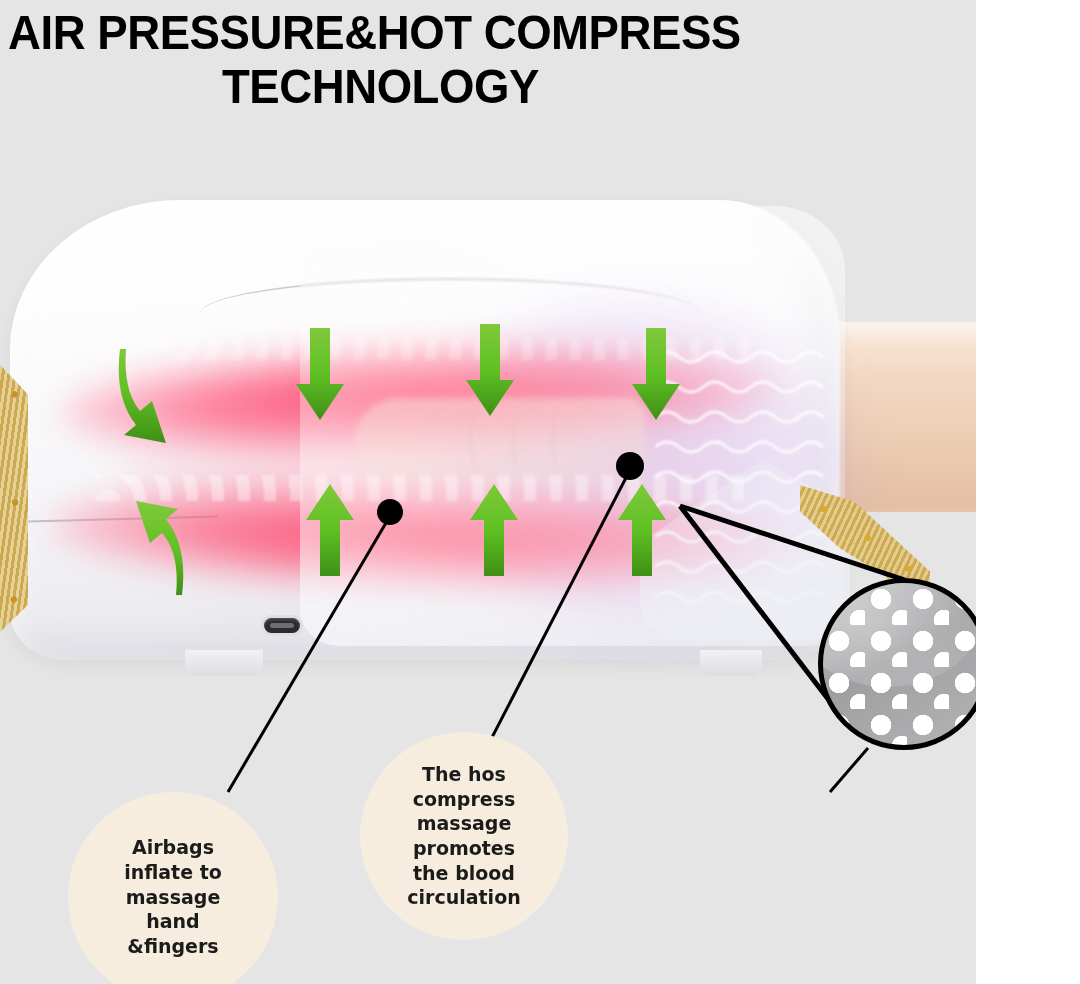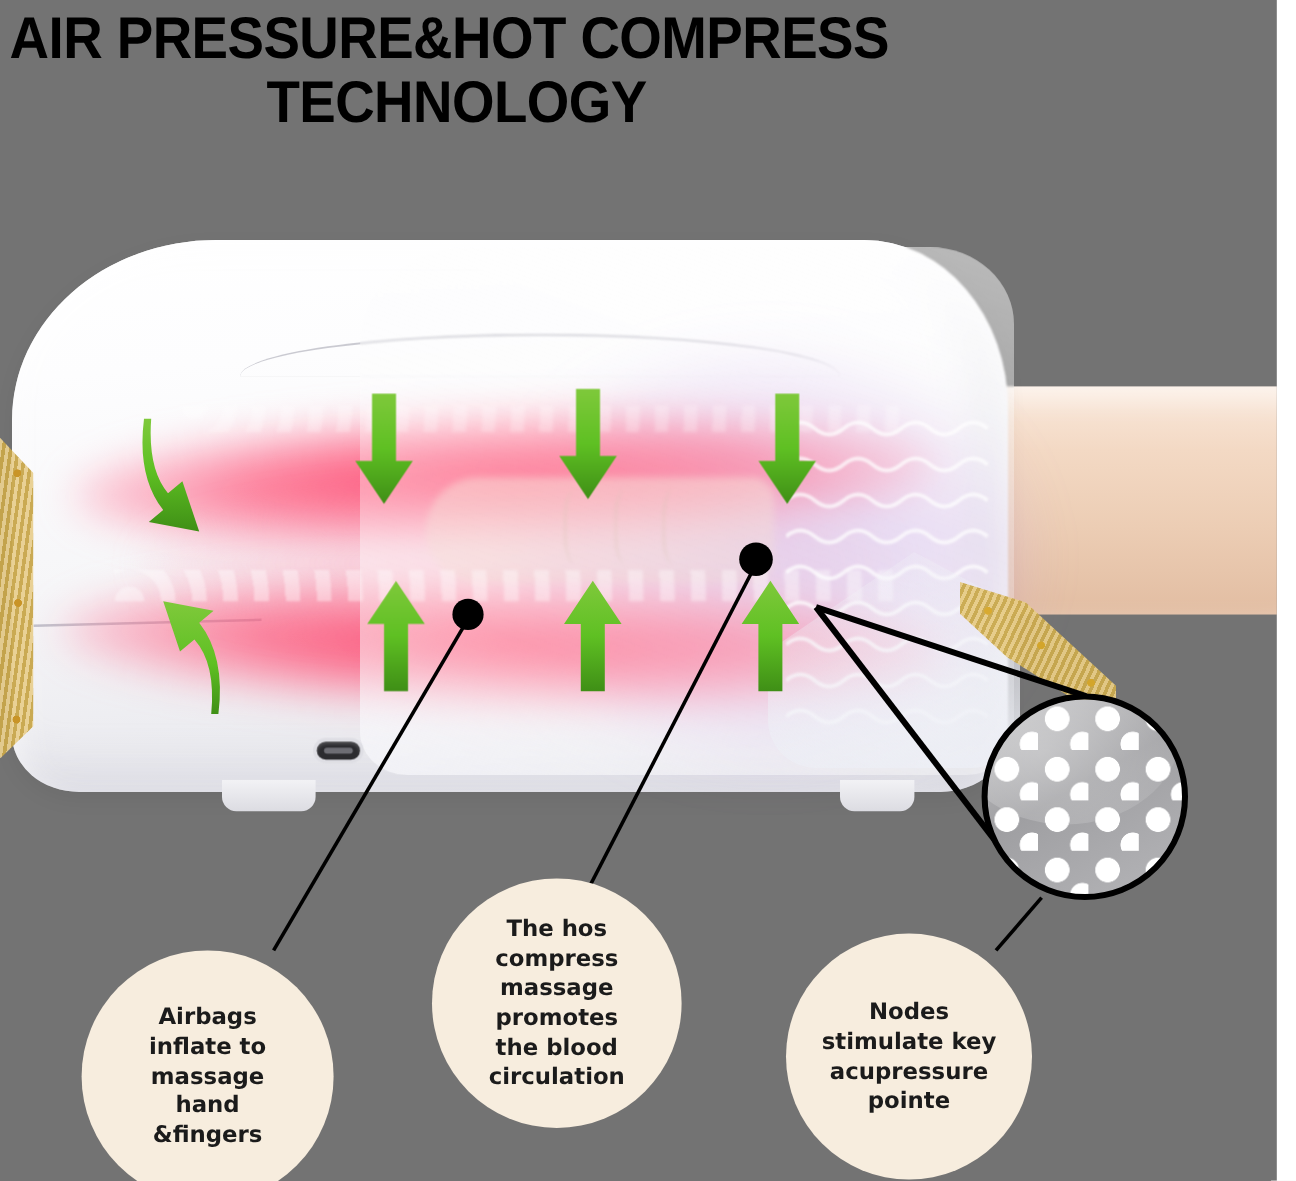--- a/index.html
+++ b/index.html
@@ -5,23 +5,23 @@
   html, body {
     margin: 0;
     padding: 0;
     background: #ffffff;
   }
   body {
     font-family: "Liberation Sans", "DejaVu Sans", sans-serif;
   }
   #stage {
     position: relative;
-    width: 1064px;
+    width: 976px;
     height: 984px;
-    background: #737373;
+    background: #e5e5e5;
     overflow: hidden;
   }
 
   
   .title-block {
     position: absolute;
     left: 0;
     top: 0;
     width: 1080px;
     text-align: left;
@@ -537,20 +537,14 @@
 
   <div class="callout callout-2">
     <div class="callout-text">The hos
 compress
 massage
 promotes
 the blood
 circulation</div>
   </div>
 
-  <div class="callout callout-3">
-    <div class="callout-text">Nodes
-stimulate key
-acupressure
-pointe</div>
-  </div>
 
 </div>
 
 </body></html>

